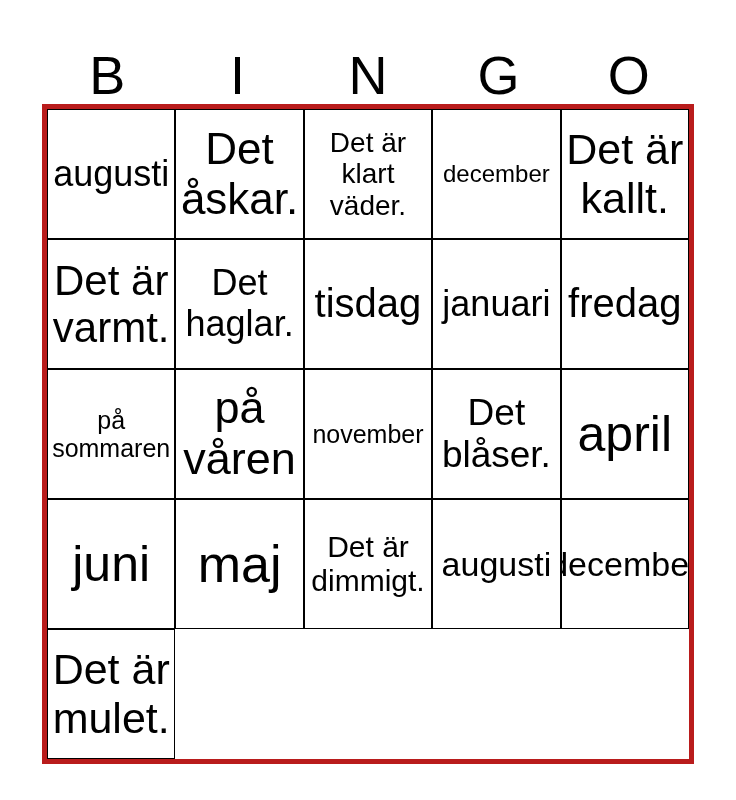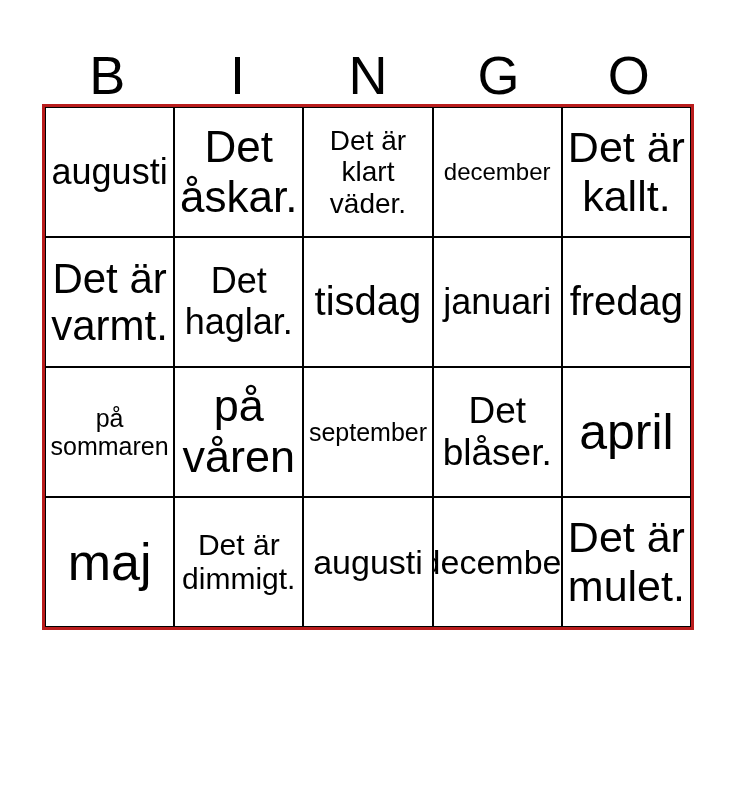--- a/index.html
+++ b/index.html
@@ -26,21 +26,21 @@
     text-align: center;
     font-size: 54px;
     font-weight: 400;
     line-height: 1;
     color: #000000;
   }
   .grid {
     display: grid;
     grid-template-columns: repeat(5, 1fr);
     grid-auto-rows: 130px;
-    border: 3px solid #b91c1c;
+    border: 5px solid #b91c1c;
     background: #ffffff;
   }
   .cell {
     border: 1px solid #000000;
     display: flex;
     align-items: center;
     justify-content: center;
     text-align: center;
     white-space: pre-line;
     line-height: 1.13;
@@ -81,25 +81,26 @@
     <div class="cell" style="font-size:36px">Det
 haglar.</div>
     <div class="cell" style="font-size:40px">tisdag</div>
     <div class="cell" style="font-size:36px">januari</div>
 
     <div class="cell" style="font-size:40px">fredag</div>
     <div class="cell" style="font-size:25px">på
 sommaren</div>
     <div class="cell" style="font-size:45px">på
 våren</div>
-    <div class="cell" style="font-size:25px">september</div>
+    <div class="cell" style="font-size:25px">november</div>
 
     <div class="cell" style="font-size:37px">Det
 blåser.</div>
     <div class="cell" style="font-size:50px">april</div>
+    <div class="cell" style="font-size:50px">juni</div>
     <div class="cell" style="font-size:52px">maj</div>
 
     <div class="cell" style="font-size:30px">Det är
 dimmigt.</div>
     <div class="cell" style="font-size:34px">augusti</div>
     <div class="cell" style="font-size:34px">december</div>
     <div class="cell" style="font-size:43px">Det är
 mulet.</div>
   </div>
 

